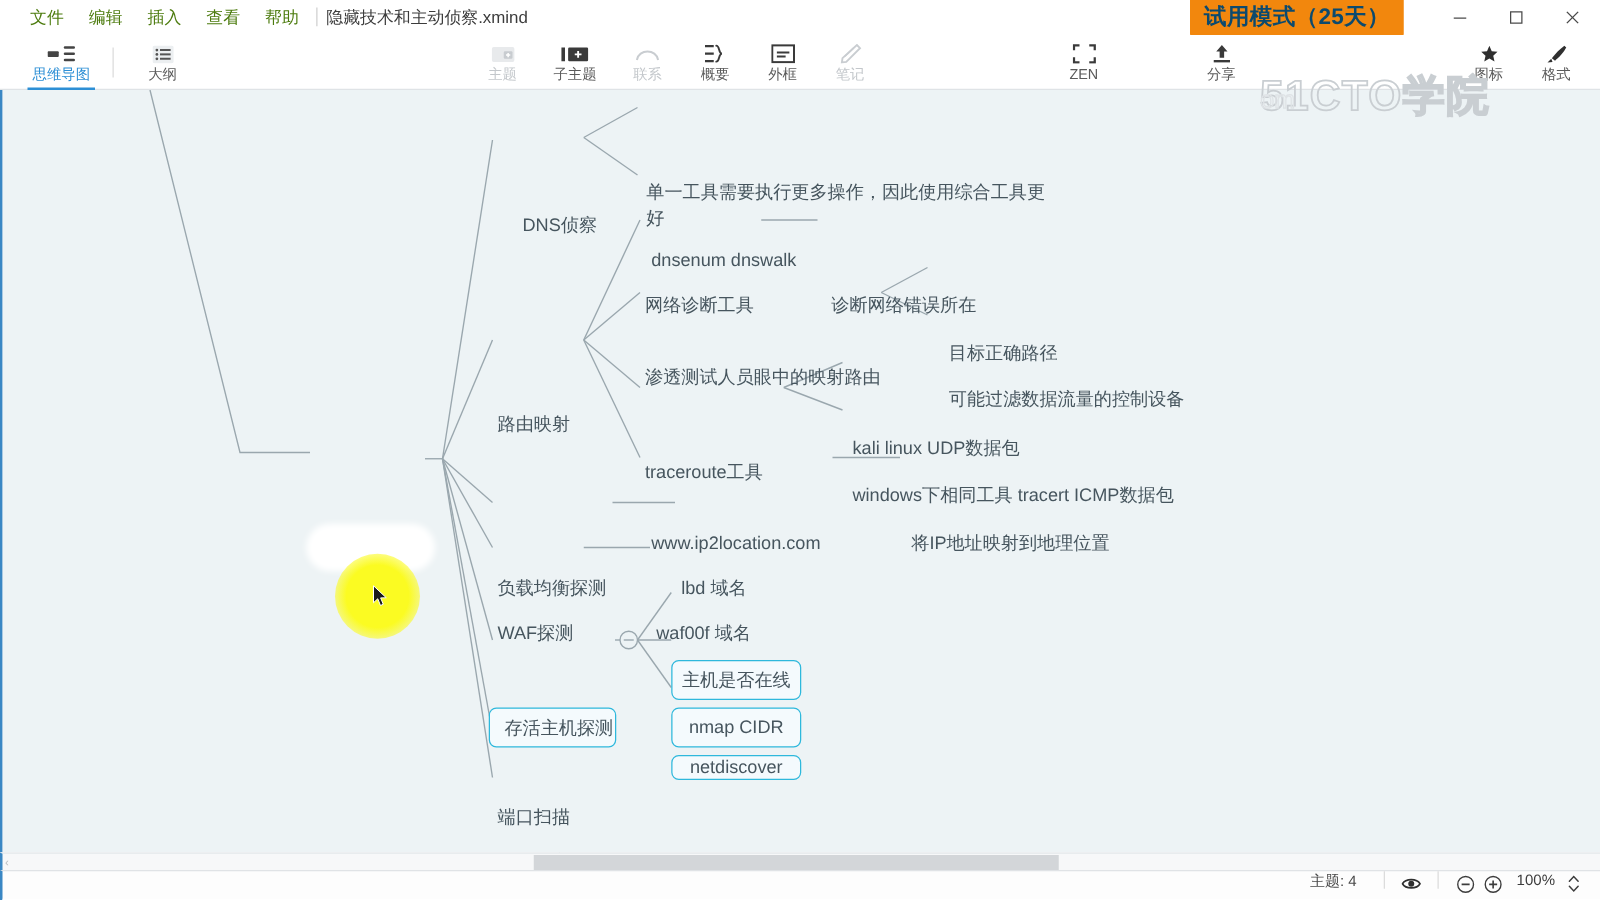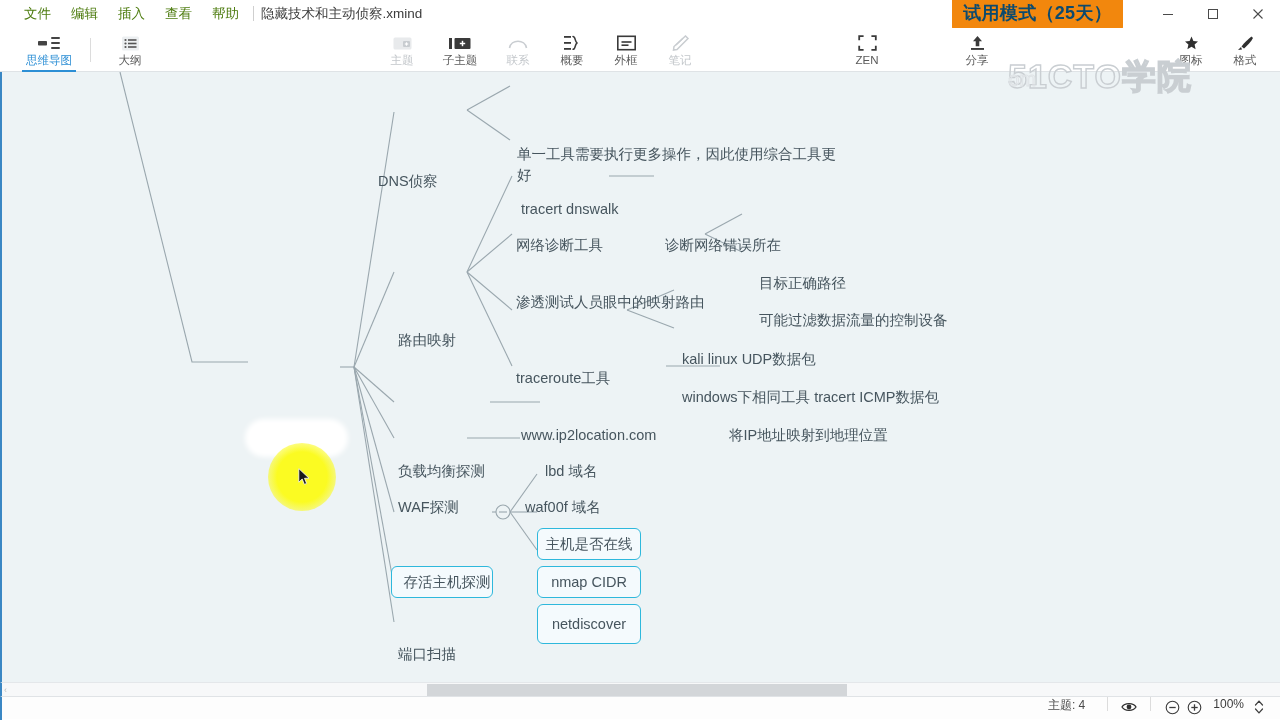--- a/index.html
+++ b/index.html
@@ -530,29 +530,29 @@
     <div class="root-halo"></div>
     <div class="click-glow"></div>
     <div class="node-text root" style="left:262px; top:356px;"></div>
 
     <div class="cursor">
       <svg width="12" height="18" viewBox="0 0 12 18">
         <path d="M0.8 0.6 L0.8 14.2 L4.2 11 L6.4 16.4 L8.6 15.4 L6.5 10.3 L11 10.2 Z" fill="#1a1a1a" stroke="#ffffff" stroke-width="0.8"></path>
       </svg>
     </div>
 
-    <div class="node-text" style="left:376px; top:100px;text-align:center;">DNS侦察</div>
+    <div class="node-text" style="left:416px; top:100px;text-align:center;">DNS侦察</div>
     <div class="node-text" style="left:396px; top:259px;">路由映射</div>
     <div class="node-text" style="left:396px; top:390px;">负载均衡探测</div>
     <div class="node-text" style="left:396px; top:426px;">WAF探测</div>
     <div class="node-text" style="left:396px; top:573px;">端口扫描</div>
     <div class="node-text" style="left:396px; top:609px;">大规模主机扫描</div>
 
     <div class="node-wrapline" style="left:515px; top:72px;">单一工具需要执行更多操作，因此使用综合工具更好</div>
-    <div class="node-text" style="left:519px; top:128px;">tracert dnswalk</div>
+    <div class="node-text" style="left:519px; top:128px;">dnsenum dnswalk</div>
 
     <div class="node-text" style="left:514px; top:164px;">网络诊断工具</div>
     <div class="node-text" style="left:663px; top:164px;">诊断网络错误所在</div>
 
     <div class="node-text" style="left:514px; top:221px;">渗透测试人员眼中的映射路由</div>
     <div class="node-text" style="left:757px; top:202px;">目标正确路径</div>
     <div class="node-text" style="left:757px; top:239px;">可能过滤数据流量的控制设备</div>
 
     <div class="node-text" style="left:514px; top:297px;">traceroute工具</div>
     <div class="node-text" style="left:680px; top:278px;">kali linux UDP数据包</div>
@@ -566,21 +566,21 @@
 
     <div class="box-node" style="left:389px; top:494px; width:102px; height:32px;padding-left:10px;">
       <span>存活主机探测</span>
     </div>
     <div class="box-node" style="left:535px; top:456px; width:104px; height:32px;">
       <span>主机是否在线</span>
     </div>
     <div class="box-node" style="left:535px; top:494px; width:104px; height:32px;">
       <span>nmap CIDR</span>
     </div>
-    <div class="box-node" style="left:535px; top:532px; width:104px; height:40px;">
+    <div class="box-node" style="left:535px; top:532px; width:104px; height:20px;">
       <span>netdiscover</span>
     </div>
   </div>
 
   <div class="hscroll">
     <div class="hscroll-arrow">‹</div>
     <div class="hscroll-thumb"></div>
   </div>
 
   <div class="statusbar">

